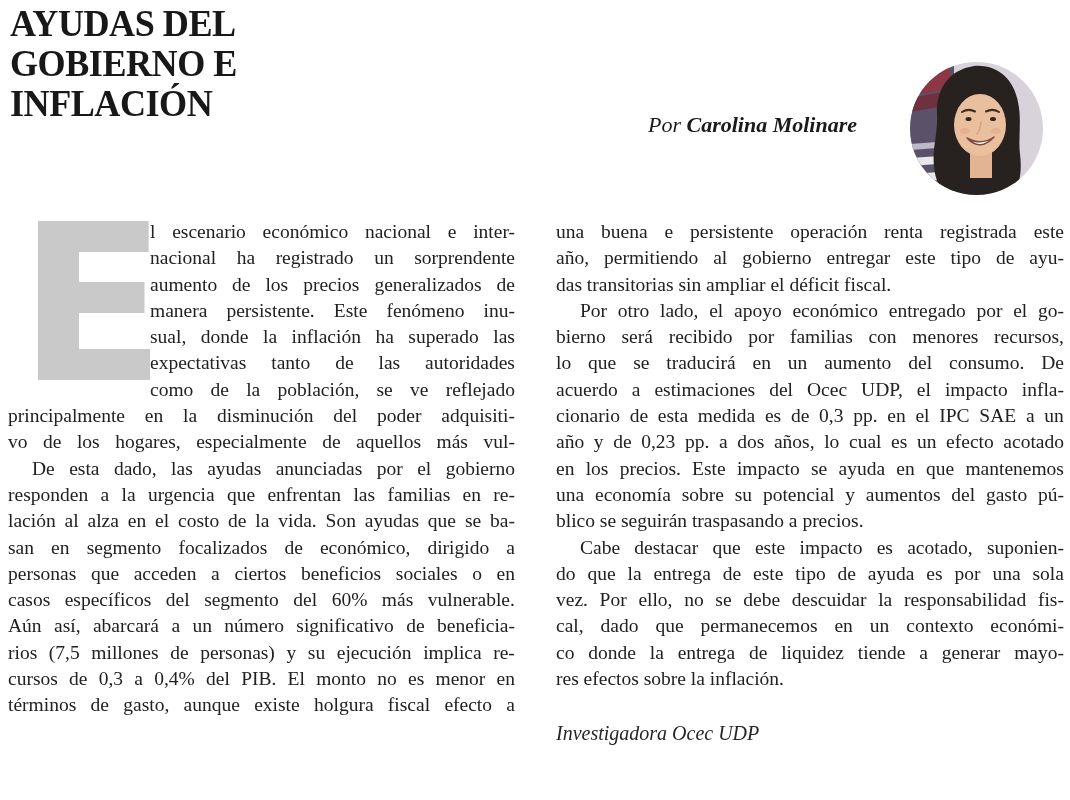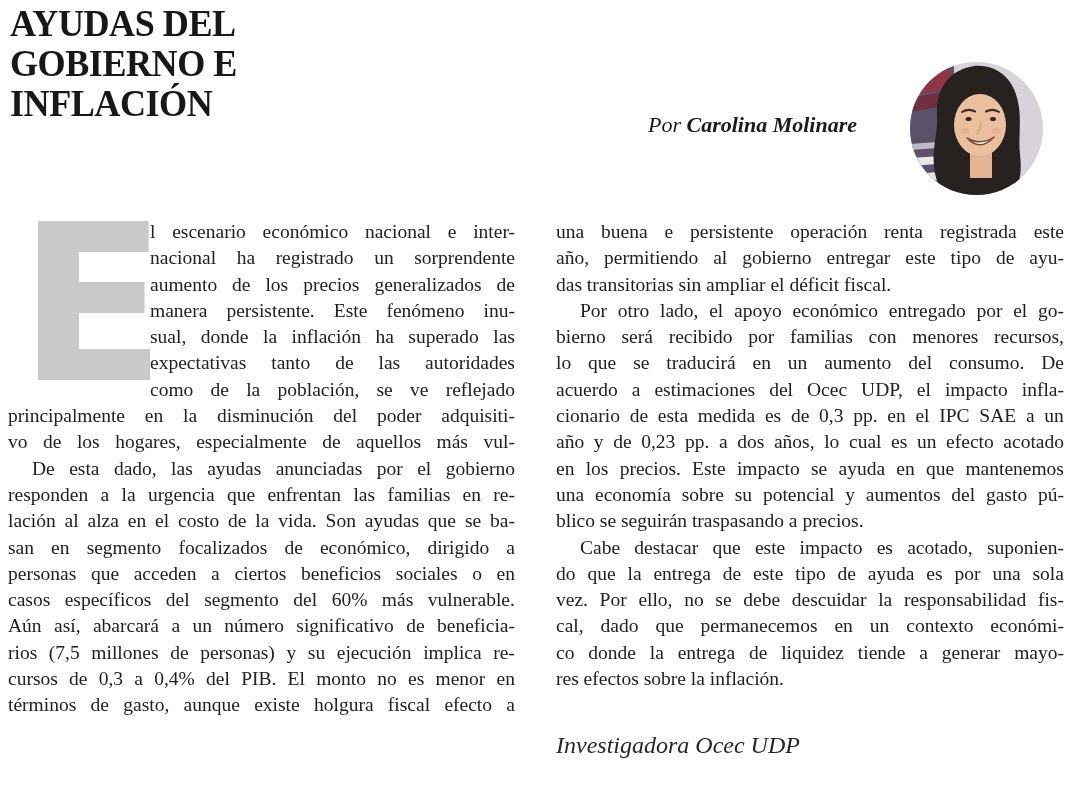--- a/index.html
+++ b/index.html
@@ -25,21 +25,21 @@
   
   .dropcap { position:absolute; left:16px; top:221px; }
   
   .col { position:absolute; top:219px; font-size:19.5px; }
   .col-0 { left:8px;   width:507px; }
   .col-1 { left:556px; width:508px; }
   .line { height:26.3px; line-height:26.3px; overflow:hidden; }
   .line.j { display:flex; justify-content:space-between; }
   .line.ind { padding-left:24px; }
   .beside-cap { margin-left:142px; }
-  .footer { margin-top:40px; font-style:italic; font-size:24px; color:#262626; }
+  .footer { margin-top:30px; font-style:italic; font-size:20px; color:#262626; }
 </style>
 </head>
 <body>
 
 <div class="page">
 
   <div class="title">
     <div>AYUDAS DEL</div>
     <div>GOBIERNO E</div>
     <div>INFLACIÓN</div>

